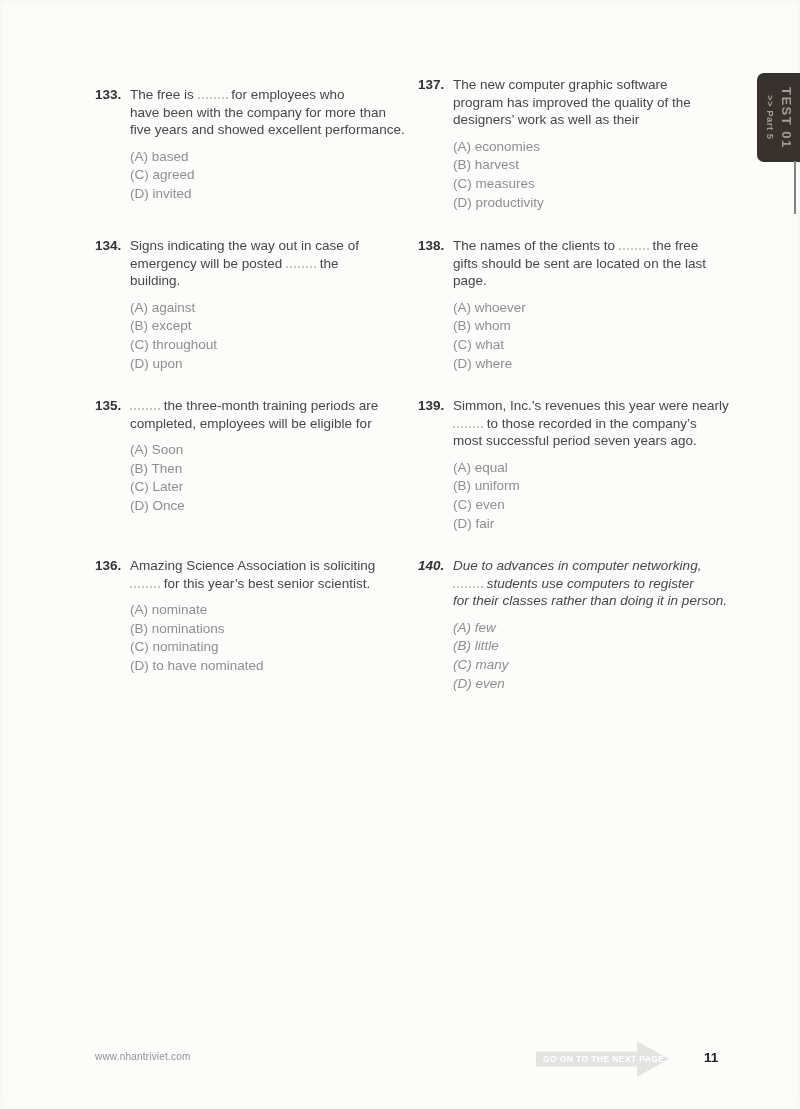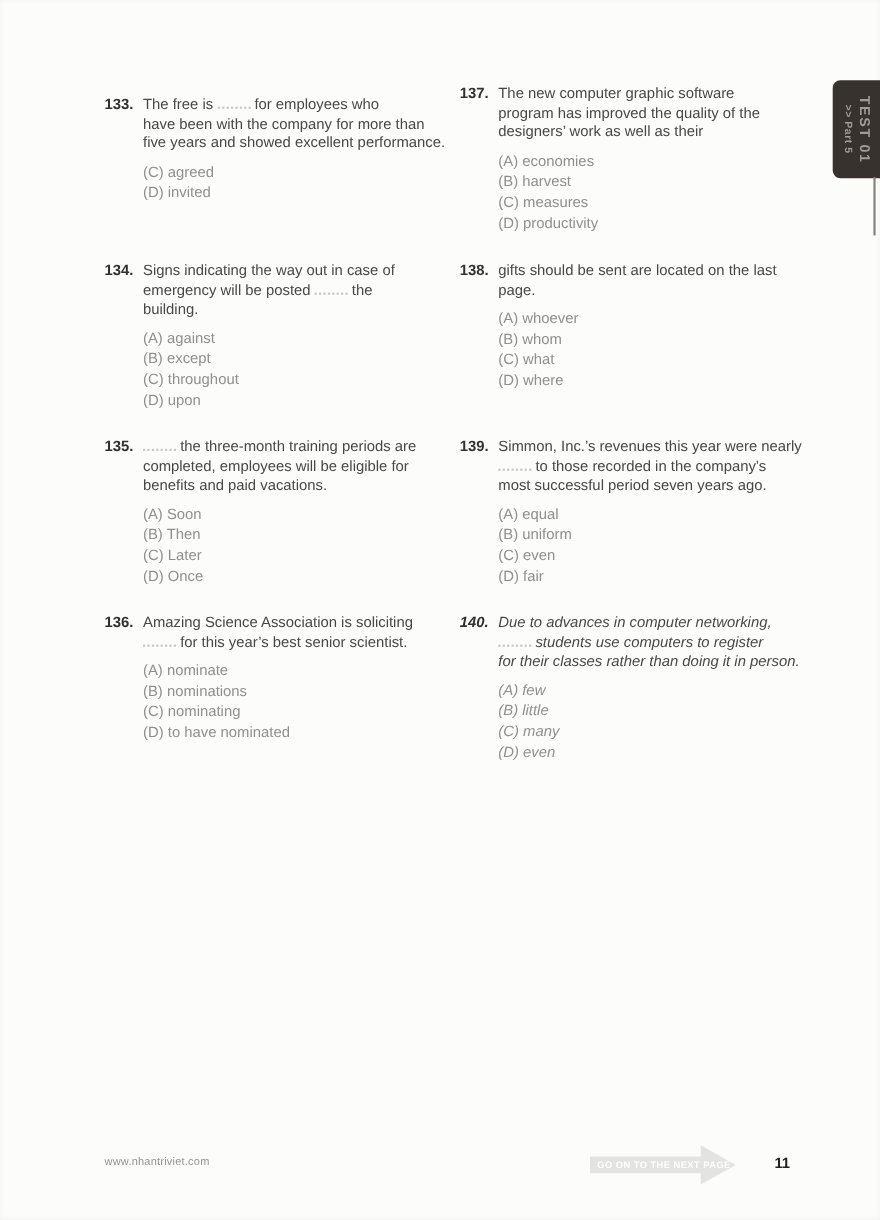--- a/index.html
+++ b/index.html
@@ -91,20 +91,21 @@
 <div class="page">
 
   <div id="questions-layer">
       <div class="q" style="left: 95px; top: 76px; margin-top: 10px;">
         <div class="q-num">133.</div>
         <div class="q-body">
           <div class="stem-line"><span>The free is </span><span class="blank"></span><span> for employees who</span></div>
           <div class="stem-line"><span>have been with the company for more than</span></div>
           <div class="stem-line"><span>five years and showed excellent performance.</span></div>
           <div class="options">
+            <div class="option"><span>(A)</span> <span>based</span></div>
             <div class="option"><span>(C)</span> <span>agreed</span></div>
             <div class="option"><span>(D)</span> <span>invited</span></div>
           </div>
         </div>
       </div>
       <div class="q" style="left: 95px; top: 237px;">
         <div class="q-num">134.</div>
         <div class="q-body">
           <div class="stem-line"><span>Signs indicating the way out in case of</span></div>
           <div class="stem-line"><span>emergency will be posted </span><span class="blank"></span><span> the</span></div>
@@ -115,21 +116,20 @@
             <div class="option"><span>(C)</span> <span>throughout</span></div>
             <div class="option"><span>(D)</span> <span>upon</span></div>
           </div>
         </div>
       </div>
       <div class="q" style="left: 95px; top: 397px;">
         <div class="q-num">135.</div>
         <div class="q-body">
           <div class="stem-line"><span class="blank"></span><span> the three-month training periods are</span></div>
           <div class="stem-line"><span>completed, employees will be eligible for</span></div>
-          <div class="stem-line"><span>benefits and paid vacations.</span></div>
           <div class="options">
             <div class="option"><span>(A)</span> <span>Soon</span></div>
             <div class="option"><span>(B)</span> <span>Then</span></div>
             <div class="option"><span>(C)</span> <span>Later</span></div>
             <div class="option"><span>(D)</span> <span>Once</span></div>
           </div>
         </div>
       </div>
       <div class="q" style="left: 95px; top: 557px;">
         <div class="q-num">136.</div>
@@ -154,20 +154,21 @@
             <div class="option"><span>(A)</span> <span>economies</span></div>
             <div class="option"><span>(B)</span> <span>harvest</span></div>
             <div class="option"><span>(C)</span> <span>measures</span></div>
             <div class="option"><span>(D)</span> <span>productivity</span></div>
           </div>
         </div>
       </div>
       <div class="q" style="left: 418px; top: 237px;">
         <div class="q-num">138.</div>
         <div class="q-body">
+          <div class="stem-line"><span>The names of the clients to </span><span class="blank"></span><span> the free</span></div>
           <div class="stem-line"><span>gifts should be sent are located on the last</span></div>
           <div class="stem-line"><span>page.</span></div>
           <div class="options">
             <div class="option"><span>(A)</span> <span>whoever</span></div>
             <div class="option"><span>(B)</span> <span>whom</span></div>
             <div class="option"><span>(C)</span> <span>what</span></div>
             <div class="option"><span>(D)</span> <span>where</span></div>
           </div>
         </div>
       </div>

